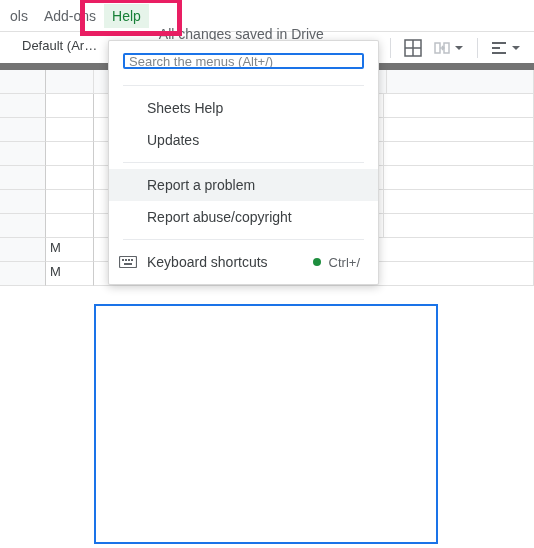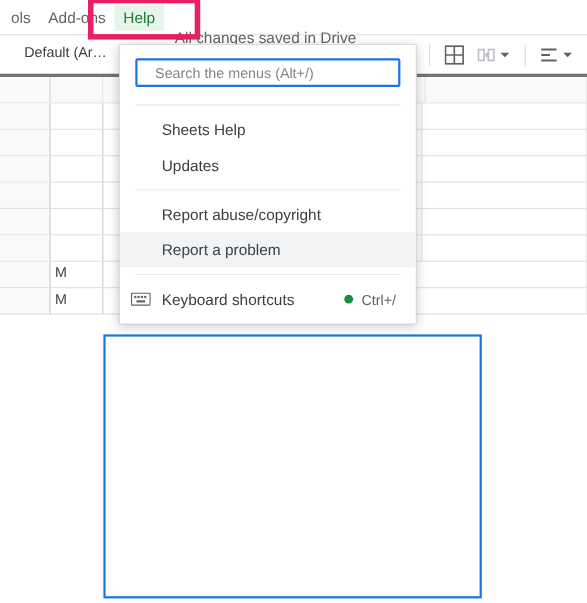--- a/index.html
+++ b/index.html
@@ -34,21 +34,21 @@
       margin-left: 10px;
       text-decoration: underline;
       color: #5f6368;
       cursor: pointer;
       margin-top: 37px;
     }
     .toolbar {
       display: flex;
       align-items: center;
       height: 38px;
-      border-bottom: 3px solid #737373;
+      border-bottom: 7px solid #737373;
       padding-left: 18px;
       gap: 8px;
     }
     .font-selector {
       width: 86px;
       height: 24px;
       font-size: 13px;
       color: #3c4043;
       padding: 2px 4px;
       border: none;
@@ -178,24 +178,24 @@
       box-shadow: 0 2px 10px rgba(0,0,0,0.2);
       border-radius: 2px;
       padding: 8px 0 6px 0;
       z-index: 10;
     }
     .search-wrap {
       padding: 4px 14px 10px 14px;
     }
     .menu-search {
       width: 100%;
-      height: 26px;
+      height: 16px;
       border: 2px solid #1a73e8;
       border-radius: 2px;
-      padding: 2px 16px;
+      padding: 2px 4px;
       font-size: 13px;
       outline: none;
       color: #5f6368;
     }
     .menu-search::placeholder { color: #80868b; }
     .menu-sep {
       height: 1px;
       background: #e8eaed;
       margin: 6px 14px;
     }
@@ -345,25 +345,25 @@
     <input class="menu-search" placeholder="Search the menus (Alt+/)" style="">
   </div>
   <div class="menu-sep"></div>
   <div class="menu-entry">
       <span>Sheets Help</span>
     </div>
   <div class="menu-entry">
       <span>Updates</span>
     </div>
   <div class="menu-sep"></div>
+  <div class="menu-entry hovered">
+      <span>Report a problem</span>
+    </div>
   <div class="menu-entry">
       <span>Report abuse/copyright</span>
-    </div>
-  <div class="menu-entry hovered">
-      <span>Report a problem</span>
     </div>
   <div class="menu-sep"></div>
   <div class="menu-entry">
     <span class="leading-icon">
       <svg width="18" height="12" viewBox="0 0 18 12">
           <rect x="0.5" y="0.5" width="17" height="11" rx="1" fill="none" stroke="#5f6368" stroke-width="1.2"></rect>
           <rect x="3" y="3" width="2" height="2" fill="#5f6368"></rect>
           <rect x="6" y="3" width="2" height="2" fill="#5f6368"></rect>
           <rect x="9" y="3" width="2" height="2" fill="#5f6368"></rect>
           <rect x="12" y="3" width="2" height="2" fill="#5f6368"></rect>

